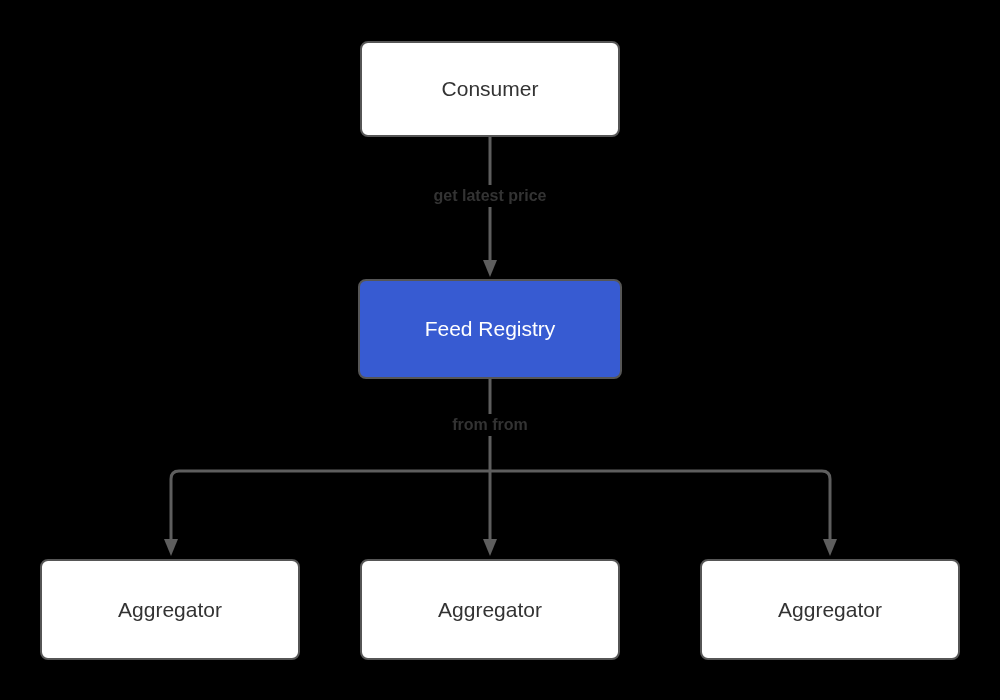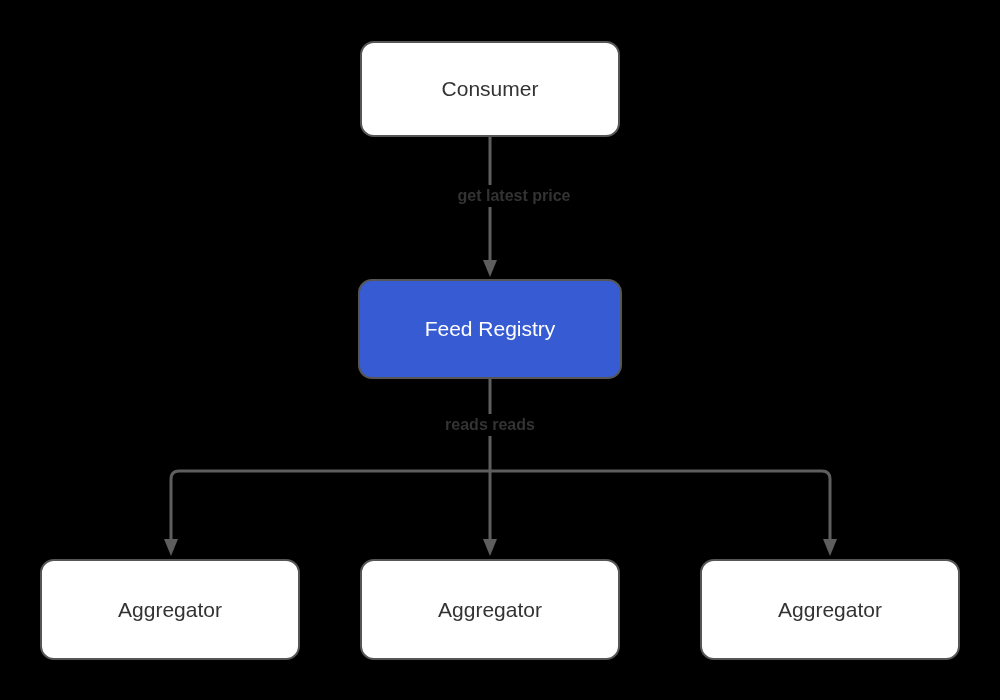--- a/index.html
+++ b/index.html
@@ -29,21 +29,21 @@
     stroke-width: 3;
   }
   .edges-layer polygon {
     fill: #5e5e5e;
     stroke: none;
   }
   .node {
     position: absolute;
     box-sizing: border-box;
     border: 2.5px solid #565656;
-    border-radius: 14px;
+    border-radius: 8px;
     background: #ffffff;
     color: #333333;
     font-size: 21px;
     display: flex;
     align-items: center;
     justify-content: center;
     text-align: center;
     z-index: 2;
   }
   .node.accent {
@@ -60,21 +60,21 @@
     position: absolute;
     transform: translate(-50%, -50%);
     background: #000000;
     color: #333333;
     font-size: 16px;
     font-weight: bold;
     padding: 2px 8px;
     white-space: nowrap;
     z-index: 3;
   }
-  .edge-label-1 { left: 490px; top: 196px; margin-left: 24px; }
+  .edge-label-1 { left: 490px; top: 196px; }
   .edge-label-2 { left: 490px; top: 425px; }
 </style>
 </head>
 <body>
 
 <div class="canvas">
 
   <svg class="edges-layer" viewBox="0 0 1000 700" aria-hidden="true">
 
     <g>
@@ -113,15 +113,15 @@
   <div class="node node-agg-2">
     <span>Aggregator</span>
   </div>
 
   <div class="node node-agg-3">
     <span>Aggregator</span>
   </div>
 
   <div class="edge-label edge-label-1">get latest price</div>
 
-  <div class="edge-label edge-label-2">reads reads</div>
+  <div class="edge-label edge-label-2">from from</div>
 
 </div>
 
 </body></html>

